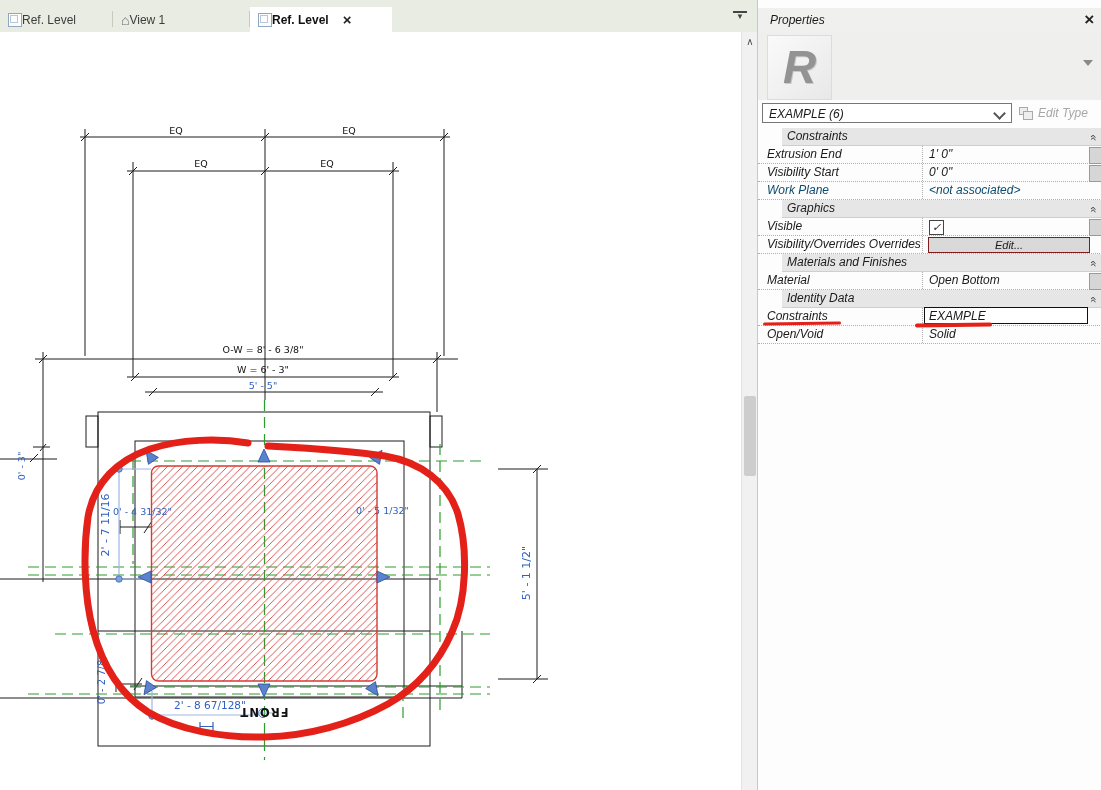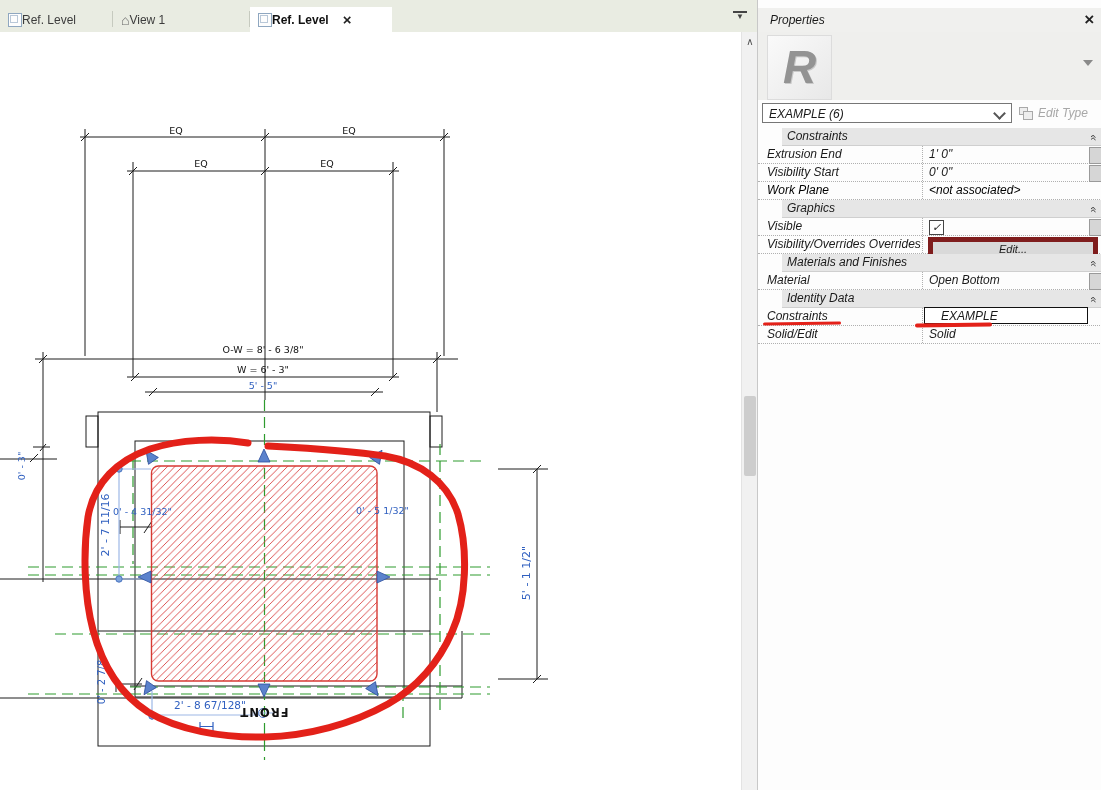--- a/index.html
+++ b/index.html
@@ -57,29 +57,29 @@
 
   .grid{position:absolute;left:0;top:128px;width:344px;}
   .sec{position:relative;height:17px;background:#e6e6e6;border-bottom:1px solid #cfcfcf;line-height:17px;margin-left:24px;}
   .sec .st{padding-left:5px;}
   .sec .chv{position:absolute;right:6px;top:1px;color:#333;font-size:11px;display:inline-block;transform:rotate(90deg);}
   .row{position:relative;height:17px;border-bottom:1px dotted #b0b0b0;line-height:17px;background:#fdfdfd;}
   .row .lbl{position:absolute;left:0;top:0;width:165px;padding-left:9px;box-sizing:border-box;
             border-right:1px dotted #b0b0b0;height:17px;overflow:hidden;white-space:nowrap;}
   .row .val{position:absolute;left:166px;top:0;width:163px;padding-left:5px;box-sizing:border-box;height:17px;
             overflow:hidden;white-space:nowrap;cursor:text;}
-  .row.dis .lbl,.row.dis .val{color:#000000;}
+  .row.dis .lbl,.row.dis .val{color:#0c4a6e;}
   .assoc{position:absolute;right:0;top:1px;width:12px;height:15px;background:#d6d6d6;border:1px solid #9a9a9a;
          border-right:none;cursor:pointer;}
   .chkbox{position:absolute;left:171px;top:2px;width:13px;height:13px;border:1px solid #444;background:#fff;
           font-size:11px;line-height:12px;text-align:center;color:#222;cursor:pointer;}
-  .editbtn{position:absolute;left:170px;top:1px;width:160px;height:14px;background:#d9d9d9;border:5px solid #7f1d1d;
+  .editbtn{position:absolute;left:170px;top:1px;width:160px;height:14px;background:#d9d9d9;border:1px solid #7f1d1d;
            text-align:center;line-height:14px;font-size:11px;cursor:pointer;}
   .subcat-val{position:absolute;left:166px;top:-1px;width:164px;height:17px;border:1px solid #111;background:#fff;
-              padding-left:16px;box-sizing:border-box;line-height:16px;cursor:text;}
+              padding-left:4px;box-sizing:border-box;line-height:16px;cursor:text;}
   .redline{position:absolute;background:#e32119;border-radius:2px;}
 </style>
 </head>
 <body>
 
 <div class="abs top-strip"></div>
 
 <div class="abs tabbar">
   <div class="tab" style="left:0;width:113px;">
     <span class="plan-ico">
@@ -282,20 +282,20 @@
 
     <div class="sec">
       <span class="st">Identity Data</span>
       <span class="chv">«</span>
     </div>
     <div class="row">
       <span class="lbl">Constraints</span>
       <span class="subcat-val">EXAMPLE</span>
     </div>
     <div class="row">
-      <span class="lbl">Solid/Edit</span>
+      <span class="lbl">Open/Void</span>
       <span class="val">Solid</span>
     </div>
   </div>
 
   <div class="redline" style="left:5px;top:322px;width:78px;height:3px;transform:rotate(-0.6deg);"></div>
   <div class="redline" style="left:157px;top:323px;width:77px;height:3.5px;transform:rotate(-0.8deg);"></div>
 </div>
 
 </body></html>

